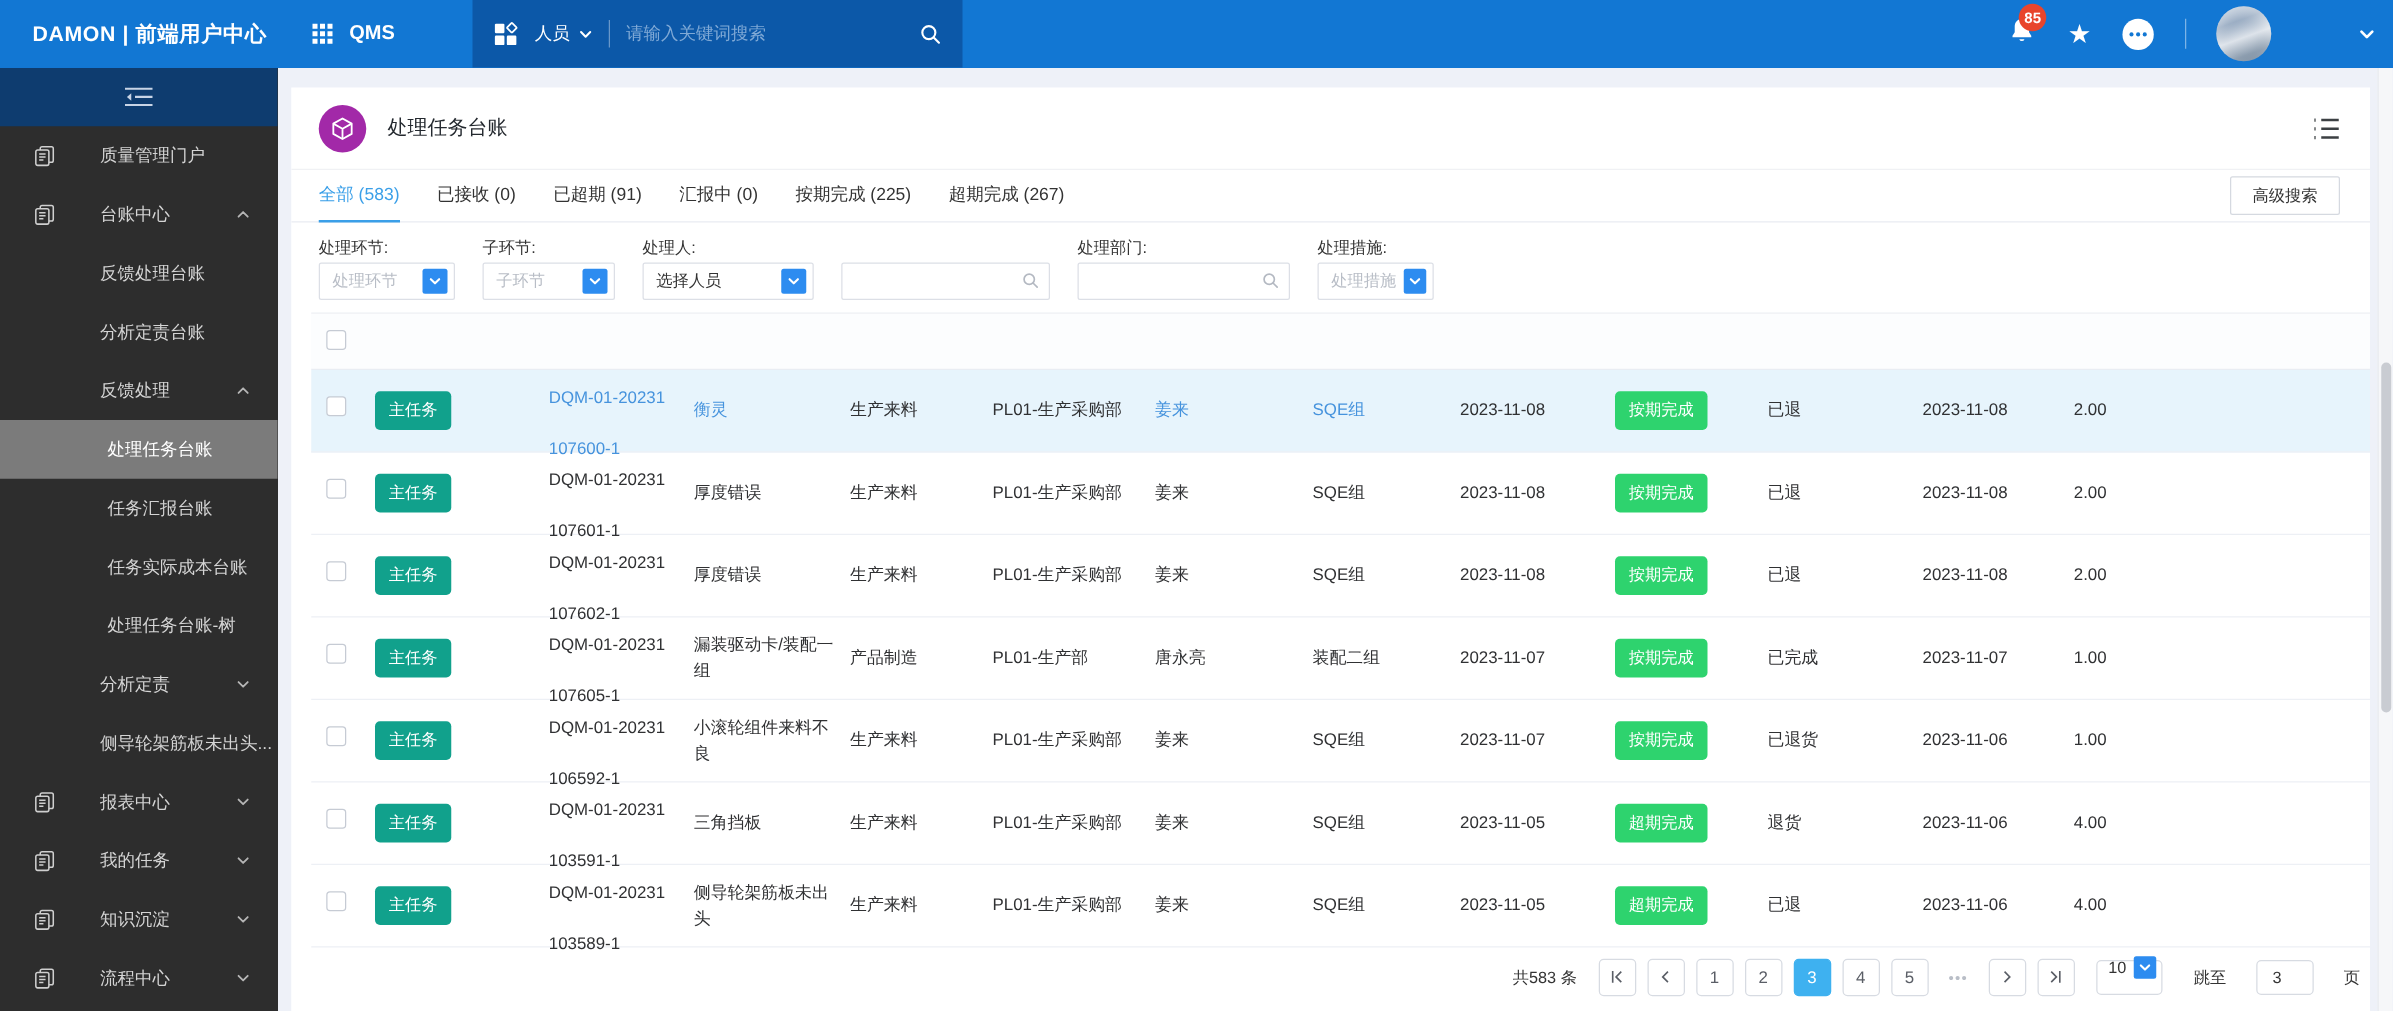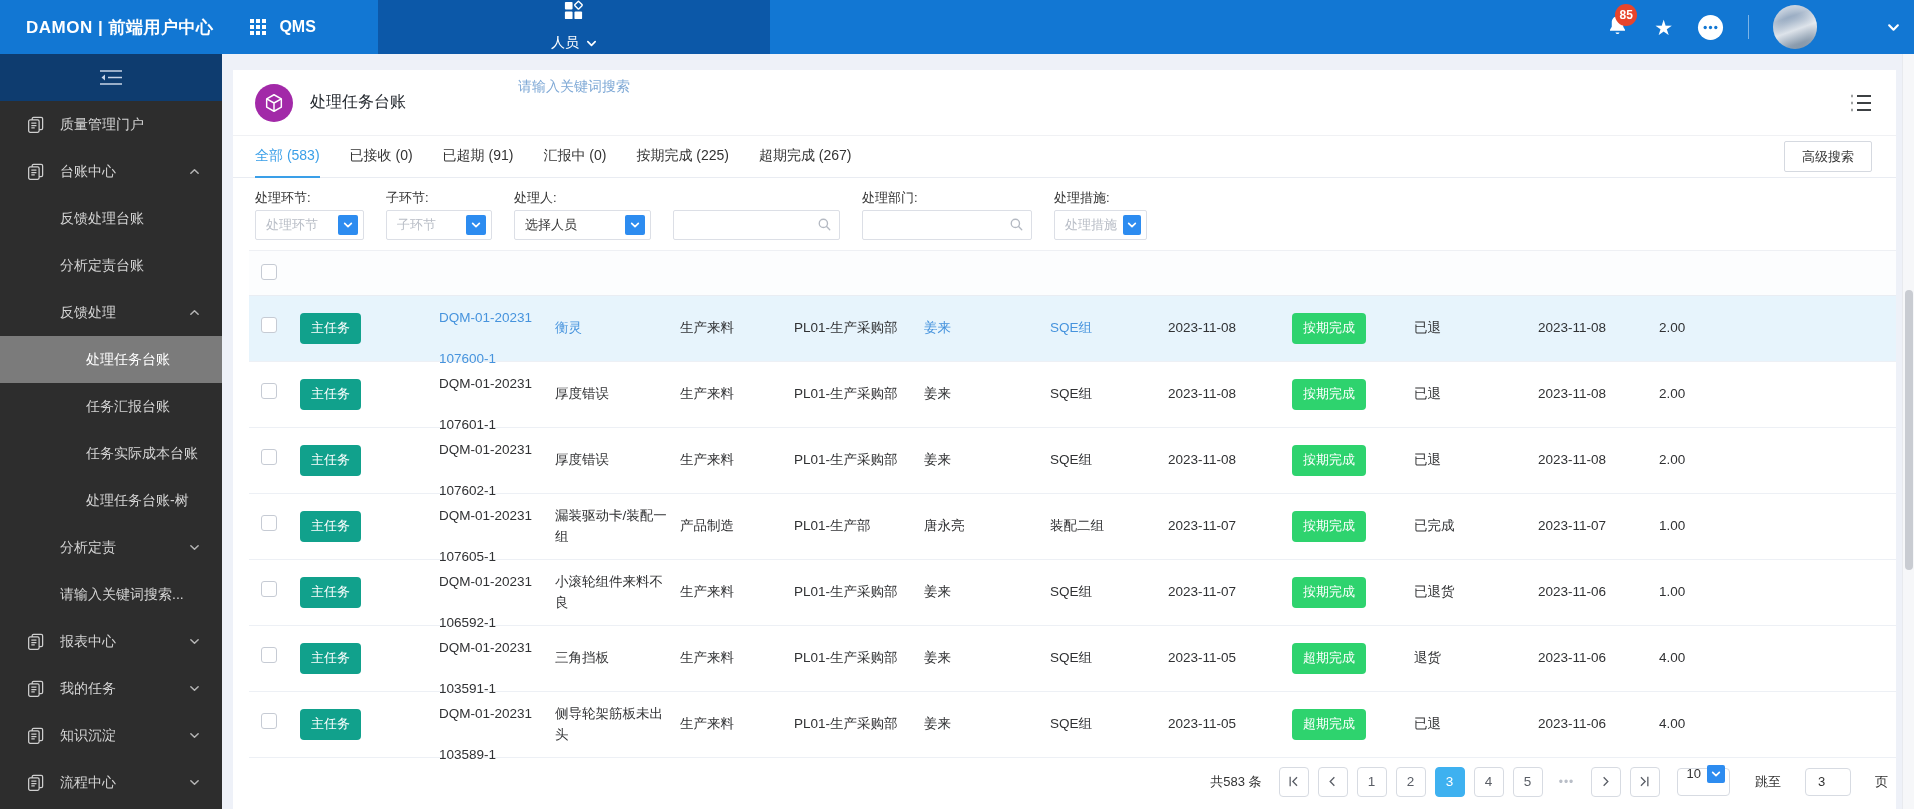--- a/index.html
+++ b/index.html
@@ -5,42 +5,42 @@
   * { margin:0; padding:0; box-sizing:border-box; }
   html,body { width:1914px; height:809px; overflow:hidden;
     font-family:"Liberation Sans","DejaVu Sans",sans-serif; background:var(--page_bg,#eef1f8); color:#303133;}
   
   .topbar{position:fixed;top:0;left:0;width:1914px;height:54px;background:var(--topbar);
     display:flex;align-items:center;color:#fff;z-index:10;}
   .brand{font-size:17px;font-weight:bold;margin-left:26px;letter-spacing:.5px;white-space:nowrap;}
   .appswitch{display:flex;align-items:center;gap:12px;margin-left:36px;cursor:pointer;}
   .appname{font-size:16px;font-weight:bold;}
   .gsearch{margin-left:62px;width:392px;height:54px;background:var(--topbar_panel);
-    display:flex;align-items:center;padding:0 16px;gap:13px;flex-direction:column;}
+    display:flex;align-items:center;padding:0 16px;gap:13px;}
   .gcat{display:flex;align-items:center;gap:7px;font-size:14px;cursor:pointer;white-space:nowrap;}
   .vdiv{width:1px;height:22px;background:rgba(255,255,255,.38);}
   .gph{font-size:14px;color:#7fa9d6;flex:1;white-space:nowrap;}
   .tright{margin-left:auto;display:flex;align-items:center;gap:24px;padding-right:14px;}
   .bellwrap{position:relative;}
   .nbadge{position:absolute;top:-9px;left:10px;min-width:22px;height:22px;border-radius:11px;
     background:var(--notification);color:#fff;font-size:12px;display:flex;align-items:center;
     justify-content:center;padding:0 3px;font-weight:bold;}
   .star{font-size:21px;line-height:1;color:#fff;}
   .tdiv{width:1px;height:24px;background:rgba(255,255,255,.45);}
   .avatar{width:44px;height:44px;border-radius:50%;
     background:linear-gradient(160deg,#b3c2d4 0%,#93a7bf 30%,#dde3ea 55%,#8b9cae 80%,#76879a 100%);
     box-shadow:inset 0 6px 10px rgba(255,255,255,.45);}
   .tchev{margin-left:46px;display:flex;}
   
   .sidebar{position:fixed;left:0;top:54px;width:222px;height:755px;background:var(--sidebar_bg);}
   .side-head{height:47px;background:var(--sidebar_header);display:flex;align-items:center;justify-content:center;color:#c8d4e6;}
   .menu{display:flex;flex-direction:column;}
   .sitem{height:47px;display:flex;align-items:center;position:relative;color:#d4d4d4;font-size:14px;cursor:pointer;}
   .sitem .sic{position:absolute;left:26px;display:flex;color:#cfcfcf;}
-  .sitem .slb{position:absolute;left:60px;white-space:nowrap;}
+  .sitem .slb{position:absolute;left:80px;white-space:nowrap;}
   .sitem.lvl3 .slb{left:86px;}
   .sitem .sch{position:absolute;right:22px;display:flex;color:#b5b5b5;}
   .sch.up svg{transform:rotate(180deg);}
   .sitem.active{background:var(--sidebar_active);color:#fff;}
   
   .pscroll{position:fixed;right:0;top:54px;width:12px;height:755px;background:#f6f7f9;border-left:1px solid #e8eaee;}
   .pthumb{position:absolute;left:2px;width:8px;top:236px;height:280px;background:#c9ccd2;border-radius:5px;}
   
   .main{position:fixed;left:222px;top:54px;width:1692px;height:755px;padding:16px 18px 0 11px;}
   .card{background:#fff;width:1663px;height:739px;display:flex;flex-direction:column;overflow:hidden;}
@@ -253,21 +253,21 @@
 
     <span class="slb">分析定责</span>
     <span class="sch down">
           <svg width="11" height="11" viewBox="0 0 12 12" fill="none">
             <path d="M2 4l4 4 4-4" stroke="currentColor" stroke-width="1.6" stroke-linecap="round" stroke-linejoin="round"></path>
           </svg>
         </span>
   </div>
       <div class="sitem lvl2">
 
-    <span class="slb">请输入关键词搜索...</span>
+    <span class="slb">侧导轮架筋板未出头...</span>
 
   </div>
       <div class="sitem lvl1">
     <span class="sic">
           <svg width="19" height="19" viewBox="0 0 20 20" fill="none" stroke="currentColor" stroke-width="1.3">
             <rect x="6.5" y="2.5" width="11" height="13" rx="1.5"></rect>
             <rect x="2.8" y="5.2" width="11" height="13" rx="1.5" fill="#2d2d2d"></rect>
             <path d="M5.6 8.6h5.4M5.6 11.1h5.4M5.6 13.6h3.6"></path>
           </svg>
         </span>

